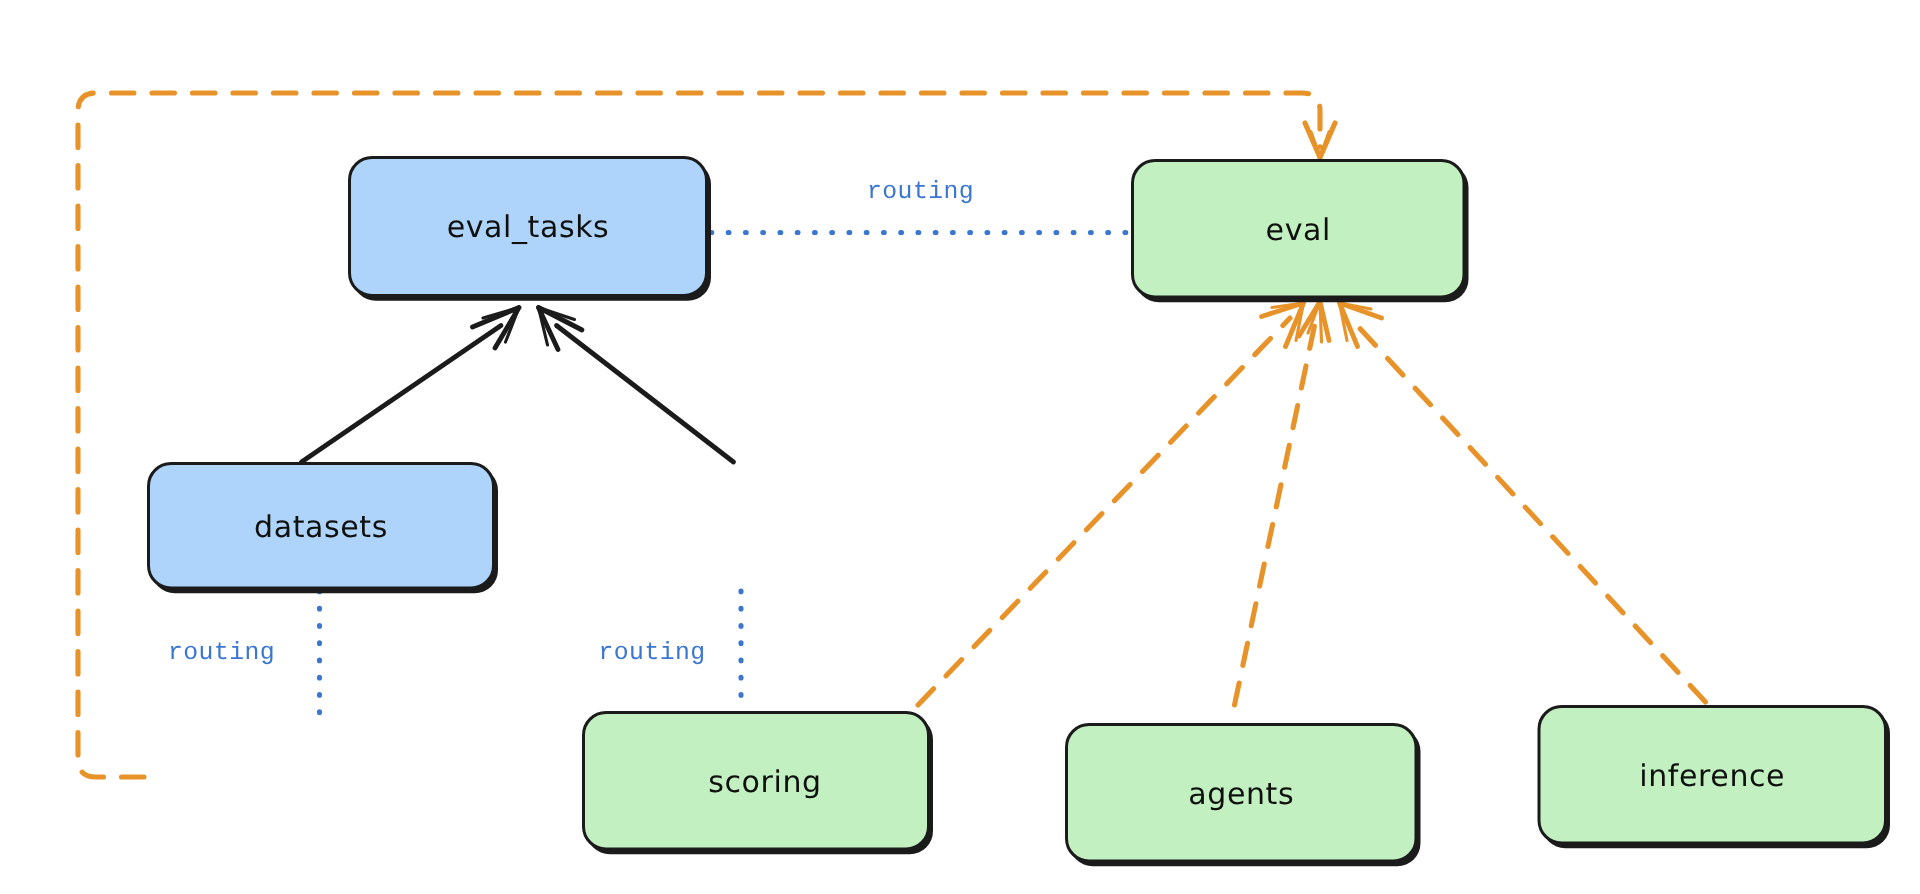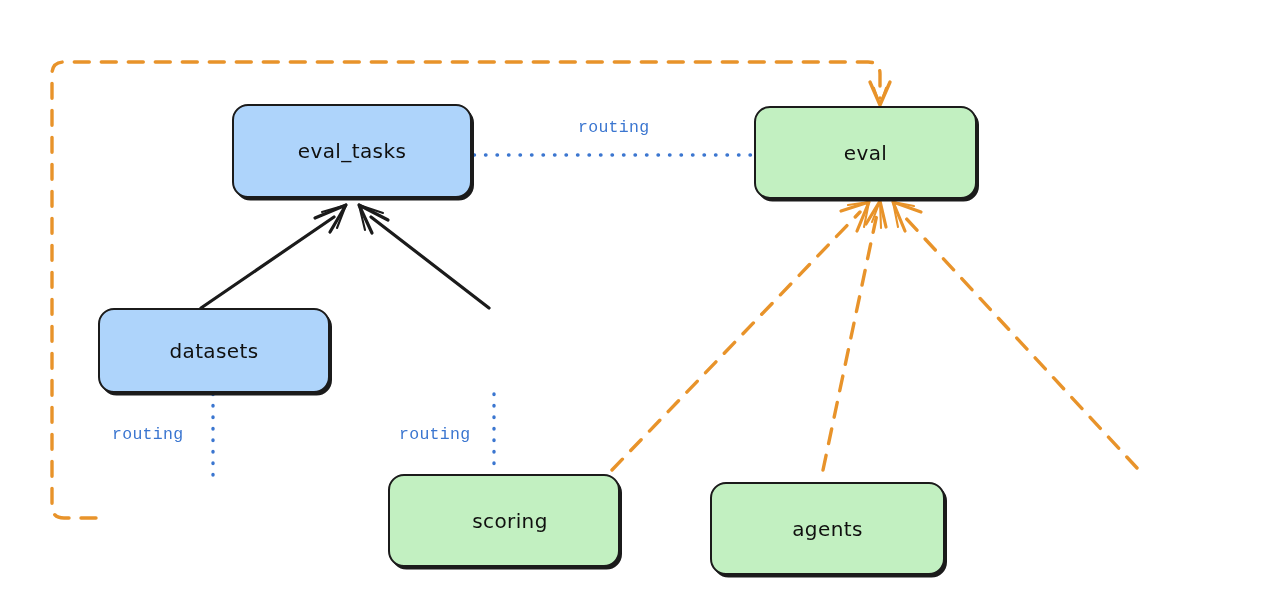--- a/index.html
+++ b/index.html
@@ -130,20 +130,23 @@
 
 
   <div class="node provider" style="left:388px; top:474px; width:232px; height:93px;padding-left:12px;">
     <span class="node-label">scoring</span>
   </div>
 
   <div class="node provider" style="left:710px; top:472px; width:235px; height:93px;margin-top:10px;">
     <span class="node-label">agents</span>
   </div>
 
+  <div class="node provider" style="left:1025px; top:470px; width:233px; height:93px;">
+    <span class="node-label">inference</span>
+  </div>
 
   <div class="edge-label" style="left:578px; top:118px;">routing</div>
 
   <div class="edge-label" style="left:112px; top:425px;">routing</div>
 
   <div class="edge-label" style="left:399px; top:425px;">routing</div>
 
 </div>
 
 </body></html>

